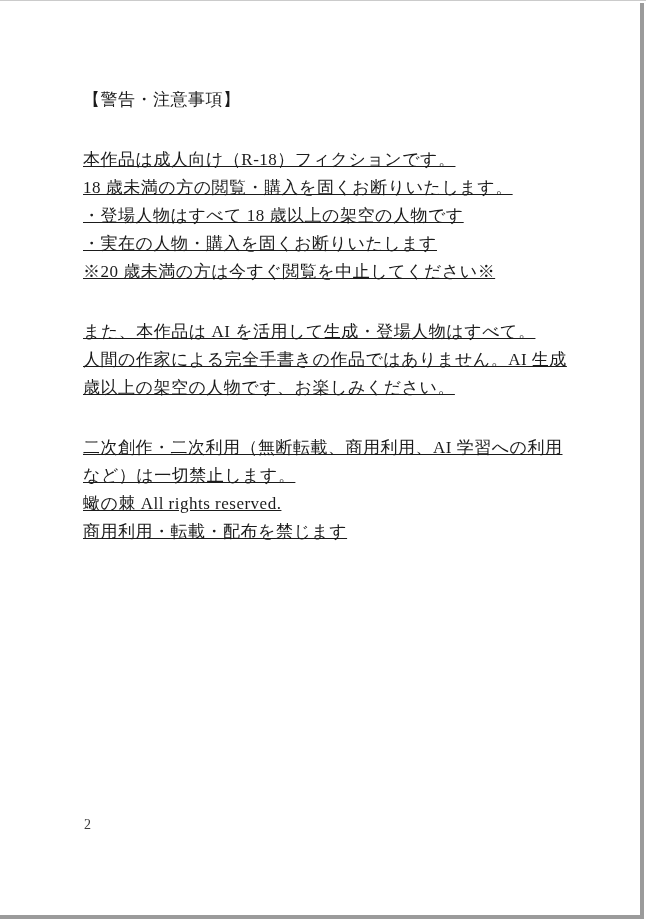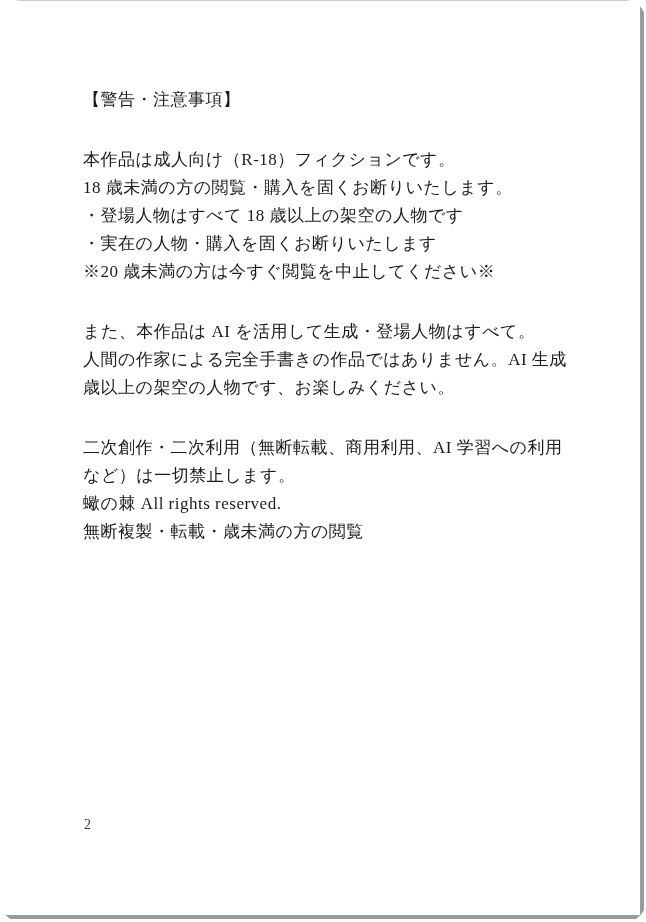--- a/index.html
+++ b/index.html
@@ -8,21 +8,20 @@
     background: #ffffff;
   }
   .page {
     position: relative;
     width: 646px;
     height: 922px;
     background: #ffffff;
     overflow: hidden;
     font-family: "Liberation Serif", "DejaVu Serif", serif;
     color: #1b1b1b;
-    border-radius: 21px;
   }
   .edge-top {
     position: absolute;
     top: 0; left: 0;
     width: 646px; height: 1px;
     background: #cbcbcb;
   }
   .edge-right {
     position: absolute;
     top: 3px; left: 640px;
@@ -42,20 +41,21 @@
     width: 500px;
     font-size: 17px;
     line-height: 28px;
     letter-spacing: 0.5px;
   }
   .title {
     margin: 0 0 32px 0;
   }
   .para {
     margin: 16px 0 32px 0;
+    text-decoration: underline;
   }
   .para:last-child {
     margin-bottom: 0;
   }
   .line {
     height: 28px;
     white-space: nowrap;
   }
   .page-number {
     position: absolute;
@@ -88,21 +88,21 @@
     <div class="para">
       <div class="line">また、本作品は AI を活用して生成・登場人物はすべて。</div>
       <div class="line">人間の作家による完全手書きの作品ではありません。AI 生成</div>
       <div class="line">歳以上の架空の人物です、お楽しみください。</div>
     </div>
 
     <div class="para">
       <div class="line">二次創作・二次利用（無断転載、商用利用、AI 学習への利用</div>
       <div class="line">など）は一切禁止します。</div>
       <div class="line">蠍の棘 All rights reserved.</div>
-      <div class="line">無断複製・転載・歳未満の方の閲覧</div>
+      <div class="line">商用利用・転載・配布を禁じます</div>
     </div>
 
   </div>
 
   <div class="page-number">2</div>
 
   <div class="edge-right"></div>
   <div class="edge-bottom"></div>
 
 </div>

